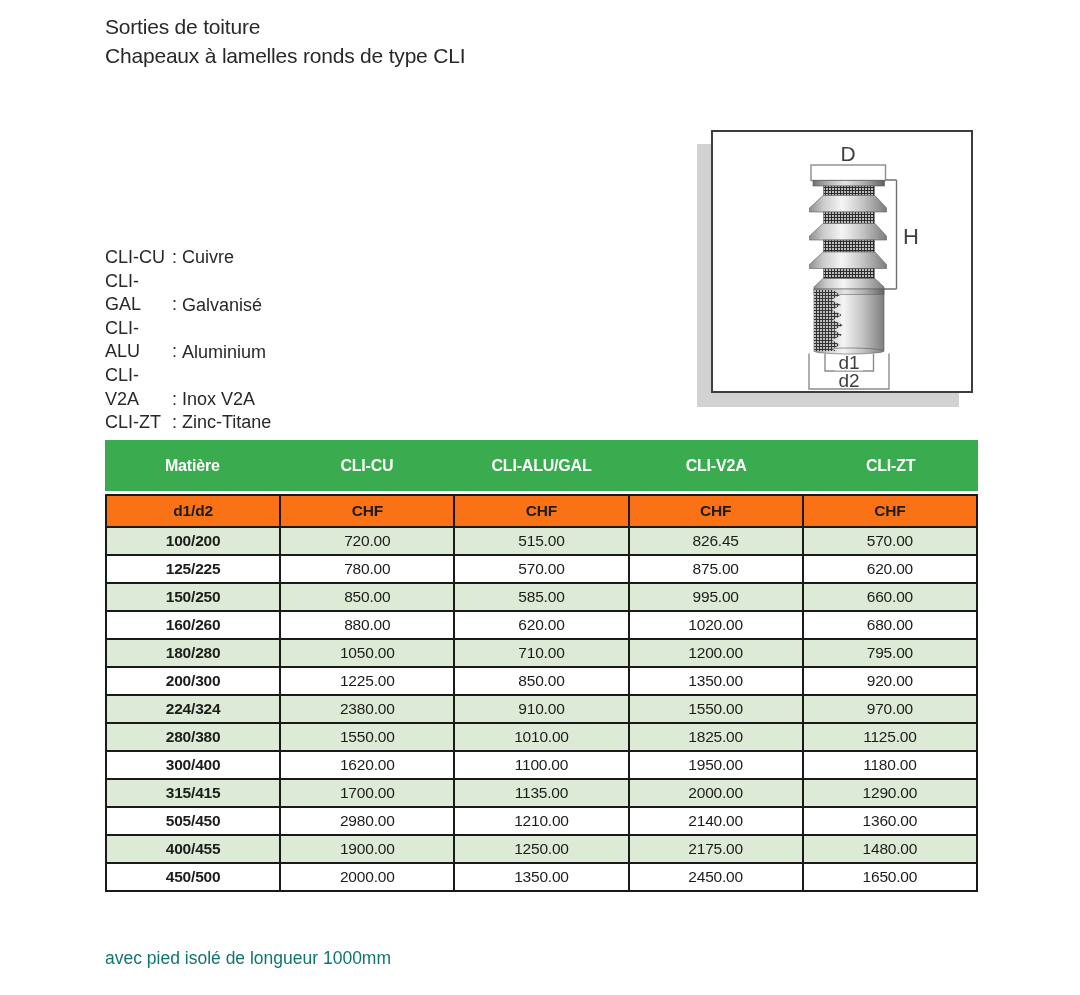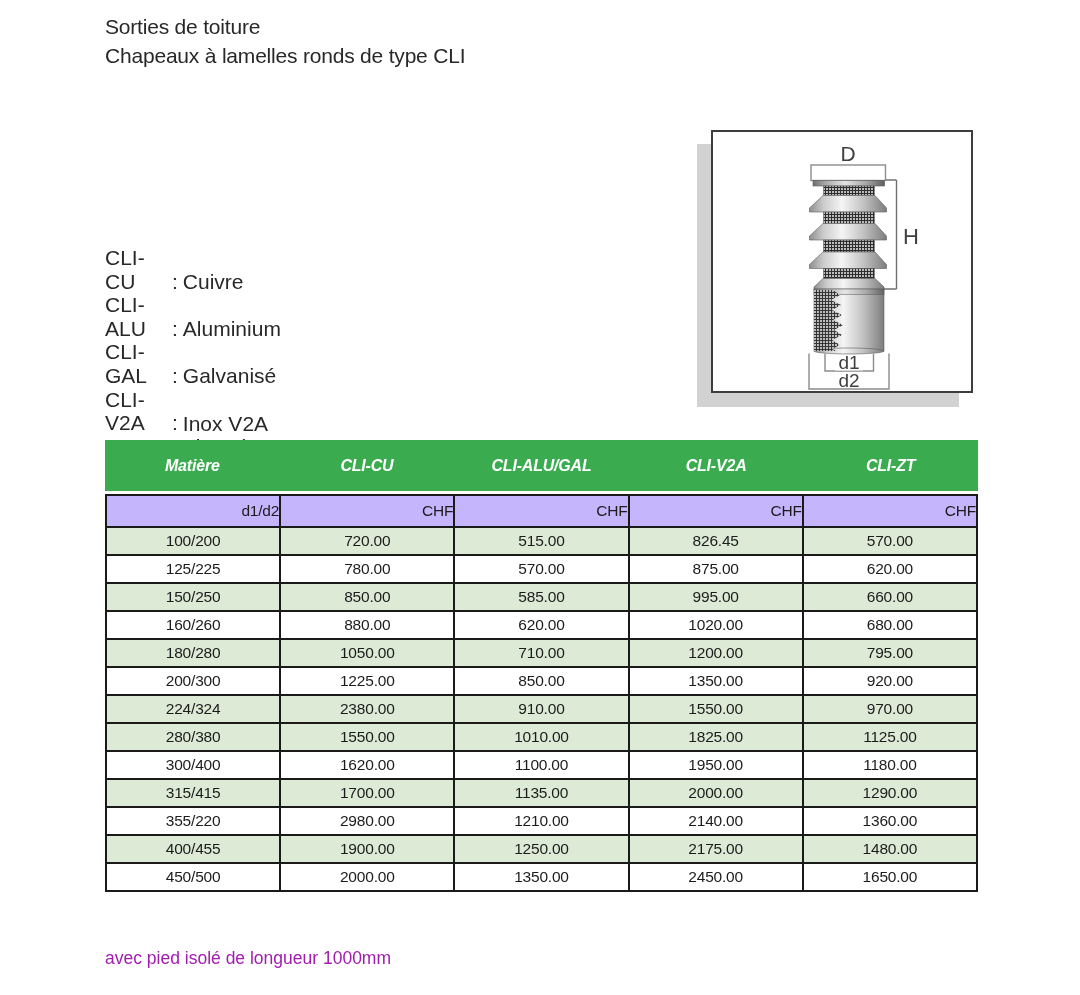--- a/index.html
+++ b/index.html
@@ -10,59 +10,59 @@
   html,body{margin:0;padding:0;background:#fff;}
   .page{
     position:relative;width:1080px;height:995px;background:#fff;overflow:hidden;
     font-family:"Liberation Sans","DejaVu Sans",sans-serif;color:#262626;
   }
   
   .titles{position:absolute;left:105px;top:12px;}
   .title-line{font-size:21px;line-height:29px;letter-spacing:-0.2px;color:#282828;}
   
   .legend{position:absolute;left:105px;top:246px;margin:0;padding:0;list-style:none;
-          font-size:21px;line-height:23.6px;color:#282828;}
+          font-size:18px;line-height:23.6px;color:#282828;}
   .lg-code{display:inline-block;width:67px;}
   .lg-sep{display:inline-block;margin-right:5px;}
   
   .diagram-shadow{position:absolute;left:697px;top:144px;width:262px;height:263px;background:#d2d2d2;}
   .diagram-box{position:absolute;left:711px;top:130px;width:262px;height:263px;margin:0;
                background:#fff;border:2px solid #3d3d3d;box-sizing:border-box;}
   .diagram-box svg{display:block;width:100%;height:100%;}
   
   .table-area{position:absolute;left:105px;top:440px;width:873px;}
   .green-header{display:flex;height:51px;background:var(--header-green);margin-bottom:3px;}
   .green-cell{flex:1;display:flex;align-items:center;justify-content:center;
-              color:#ffffff;font-weight:bold;font-size:16px;letter-spacing:-0.2px;font-style:italic;}
+              color:#ffffff;font-weight:bold;font-size:16px;letter-spacing:-0.2px;}
   .price-table{width:873px;border-collapse:collapse;table-layout:fixed;}
   .price-table th,.price-table td{
     border:2px solid var(--table-border);text-align:center;vertical-align:middle;
     padding:0;font-size:15.5px;color:#1c1c1c;letter-spacing:-0.2px;background-clip:padding-box;
   }
-  .price-table thead th{height:30px;font-weight:normal;background:#c4b5fd;text-align:right;}
+  .price-table thead th{height:30px;font-weight:bold;background:#f97316;}
   .price-table tbody td{height:26px;font-weight:normal;background:#fff;}
-  .price-table tbody td.size{font-weight:normal;}
+  .price-table tbody td.size{font-weight:bold;}
   .price-table tbody tr.alt td{background:var(--row-alt-green);}
   
-  .footer-note{position:absolute;left:105px;top:948px;font-size:17.5px;color:#a21caf;}
+  .footer-note{position:absolute;left:105px;top:948px;font-size:17.5px;color:#0f766e;}
 </style>
 </head>
 <body>
 
 <div class="page">
 
   <header class="titles">
     <div class="title-line">Sorties de toiture</div>
     <div class="title-line">Chapeaux à lamelles ronds de type CLI</div>
   </header>
 
   <ul class="legend">
       <li><span class="lg-code">CLI-CU</span><span class="lg-sep">:</span><span class="lg-name">Cuivre</span></li>
+      <li><span class="lg-code">CLI-GAL</span><span class="lg-sep">:</span><span class="lg-name">Galvanisé</span></li>
       <li><span class="lg-code">CLI-ALU</span><span class="lg-sep">:</span><span class="lg-name">Aluminium</span></li>
-      <li><span class="lg-code">CLI-GAL</span><span class="lg-sep">:</span><span class="lg-name">Galvanisé</span></li>
       <li><span class="lg-code">CLI-V2A</span><span class="lg-sep">:</span><span class="lg-name">Inox V2A</span></li>
       <li><span class="lg-code">CLI-ZT</span><span class="lg-sep">:</span><span class="lg-name">Zinc-Titane</span></li>
     </ul>
 
   <div class="diagram-shadow"></div>
   <figure class="diagram-box">
     <svg viewBox="0 0 258 259">
       <defs>
         <linearGradient id="metalH" x1="0" y1="0" x2="1" y2="0">
           <stop offset="0" stop-color="#8f8f8f"></stop>
@@ -209,21 +209,21 @@
             <td>1180.00</td>
           </tr>
           <tr class="alt">
             <td class="size">315/415</td>
             <td>1700.00</td>
             <td>1135.00</td>
             <td>2000.00</td>
             <td>1290.00</td>
           </tr>
           <tr>
-            <td class="size">355/220</td>
+            <td class="size">505/450</td>
             <td>2980.00</td>
             <td>1210.00</td>
             <td>2140.00</td>
             <td>1360.00</td>
           </tr>
           <tr class="alt">
             <td class="size">400/455</td>
             <td>1900.00</td>
             <td>1250.00</td>
             <td>2175.00</td>

